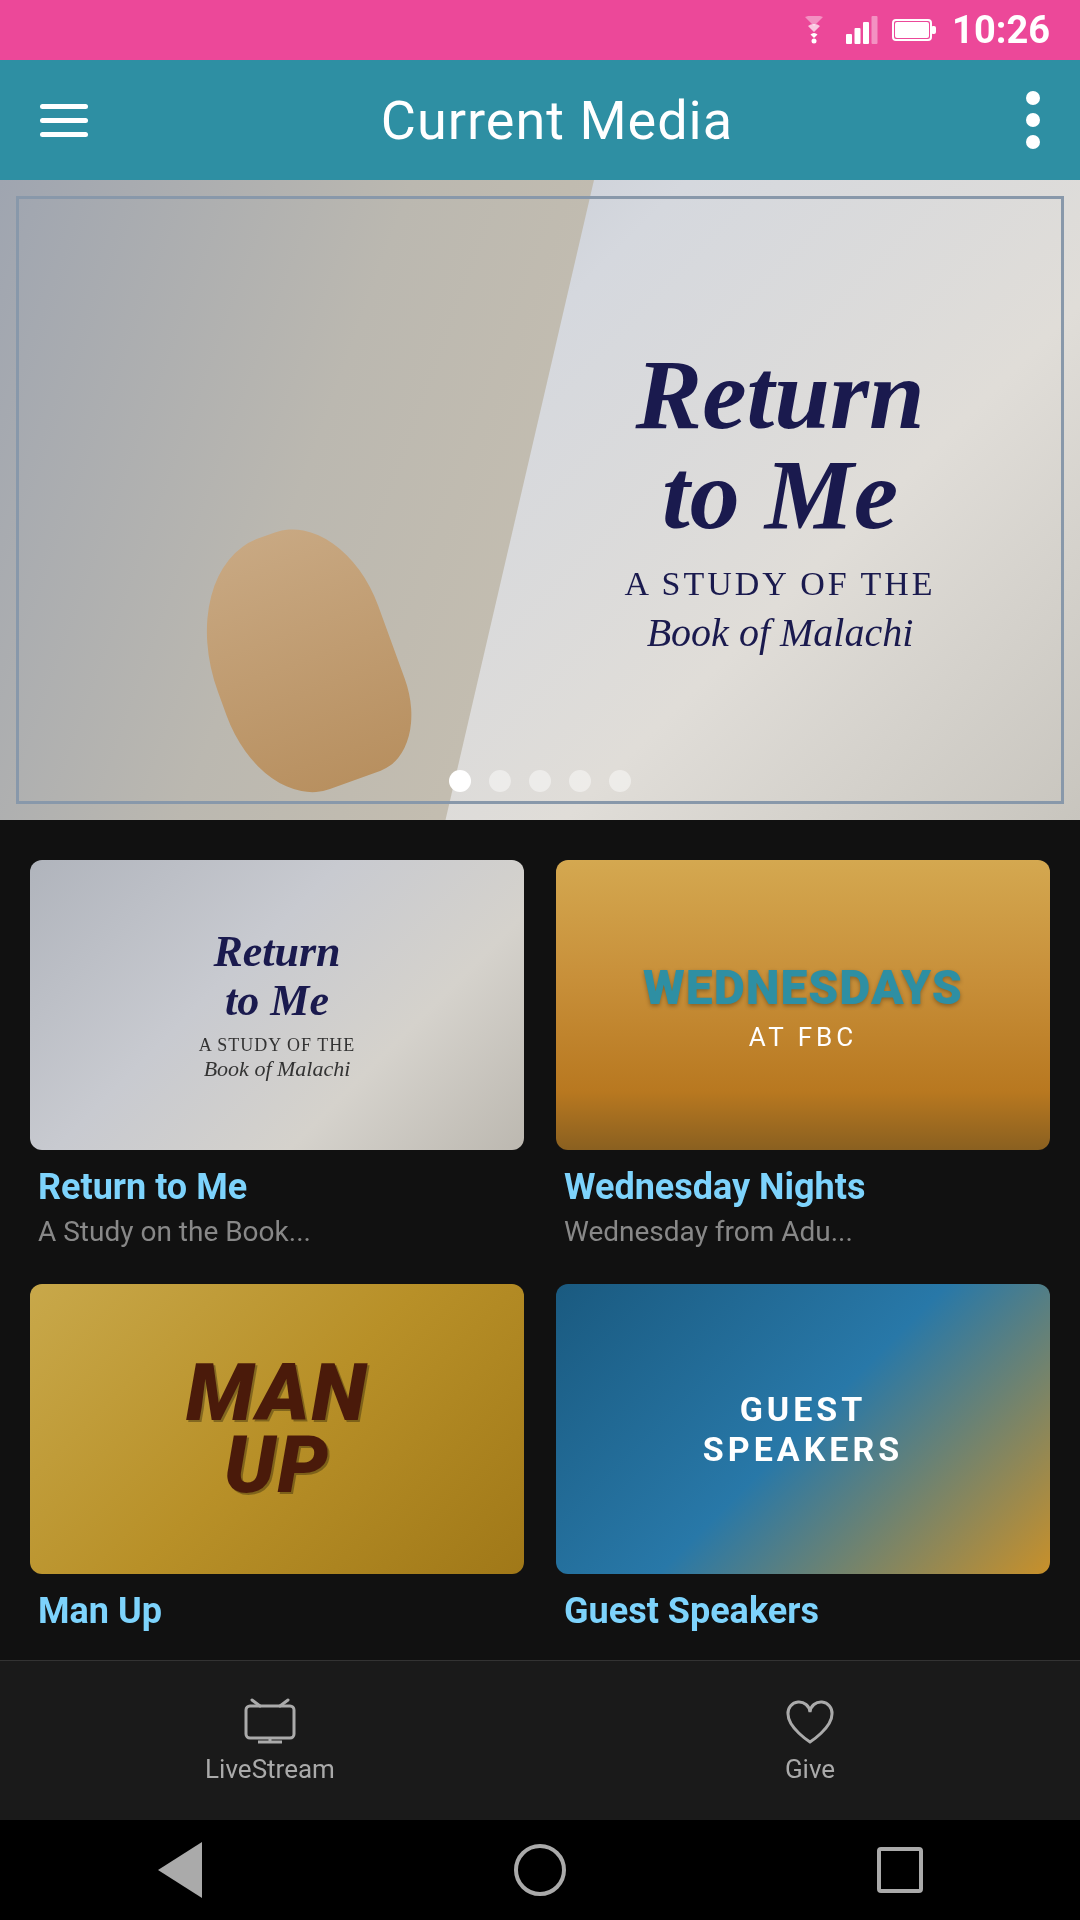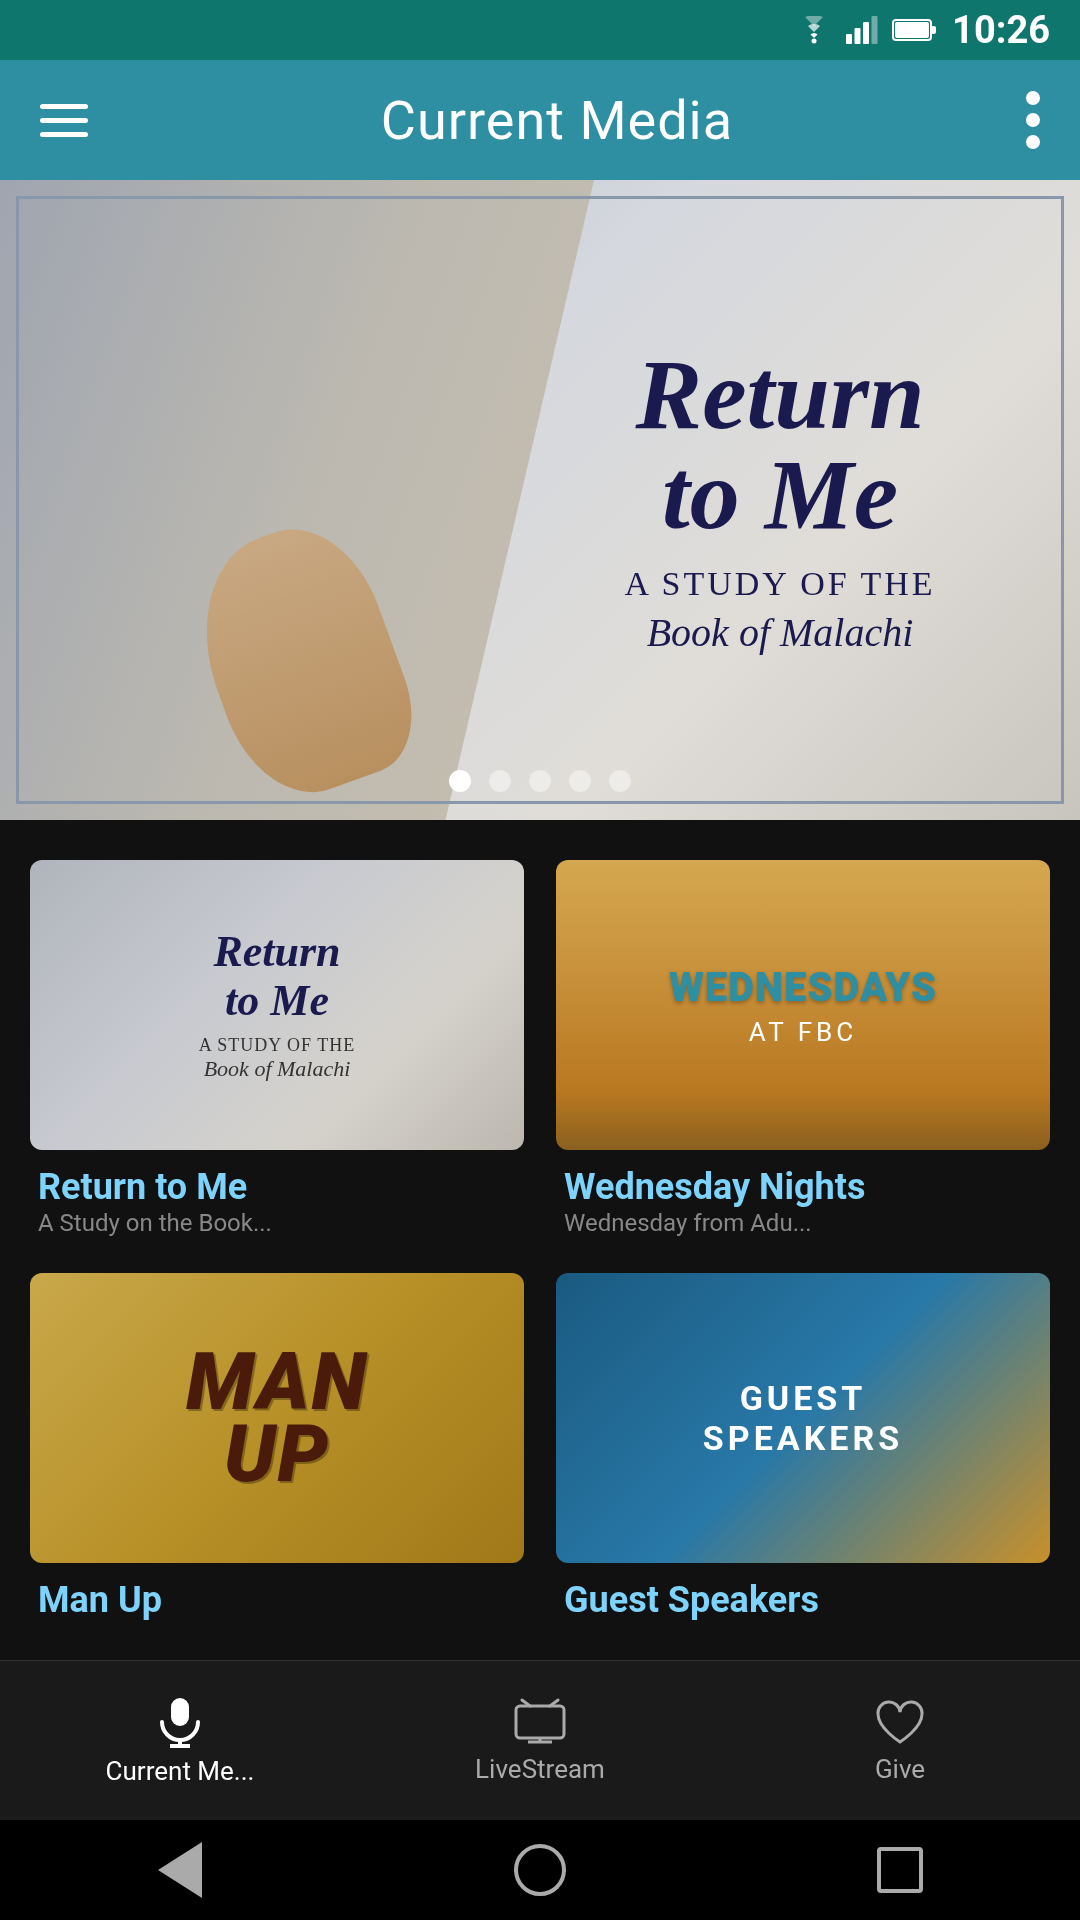--- a/index.html
+++ b/index.html
@@ -7,21 +7,21 @@
     body {
       width: 1080px;
       min-height: 1920px;
       background: #111;
       font-family: 'Roboto', Arial, sans-serif;
       overflow-x: hidden;
     }
 
     
     .status-bar {
-      background: #0f766e;
+      background: #ec4899;
       height: 60px;
       display: flex;
       align-items: center;
       justify-content: flex-end;
       padding: 0 30px;
       gap: 18px;
     }
     .status-icons {
       display: flex;
       align-items: center;
@@ -223,21 +223,21 @@
     
     .thumb-wednesday {
       background: linear-gradient(180deg, #d4a850 0%, #c8903a 40%, #b87820 80%, #8a6020 100%);
       display: flex;
       flex-direction: column;
       align-items: center;
       justify-content: center;
       gap: 6px;
     }
     .thumb-wednesday .wed-title {
-      font-size: 40px;
+      font-size: 48px;
       font-weight: 900;
       color: #2e8fa3;
       text-transform: uppercase;
       letter-spacing: 1px;
       text-shadow: 0 2px 4px rgba(0,0,0,0.3);
     }
     .thumb-wednesday .wed-sub {
       font-size: 26px;
       color: #fff;
       text-transform: uppercase;
@@ -281,21 +281,22 @@
       padding: 16px 8px 4px;
     }
     .card-label-title {
       color: #7dd3fc;
       font-size: 36px;
       font-weight: bold;
       line-height: 1.2;
     }
     .card-label-sub {
       color: #888;
-      font-size: 24px;
+      font-size: 28px;
+      margin-top: 6px;
     }
 
     
     .bottom-nav {
       position: fixed;
       bottom: 100px;
       left: 0;
       width: 1080px;
       height: 160px;
       background: #1a1a1a;
@@ -471,29 +472,20 @@
     </div>
     <div class="card-label">
       <div class="card-label-title">Guest Speakers</div>
     </div>
   </div>
 
 </div>
 
 <div class="bottom-nav">
 
-  <div class="nav-item active">
-    <svg width="52" height="52" viewBox="0 0 52 52" fill="white">
-      <rect x="17" y="2" width="18" height="28" rx="9" fill="white"></rect>
-      <path d="M8 26a18 18 0 0 0 36 0" stroke="white" stroke-width="4" fill="none" stroke-linecap="round"></path>
-      <line x1="26" y1="44" x2="26" y2="50" stroke="white" stroke-width="4"></line>
-      <line x1="16" y1="50" x2="36" y2="50" stroke="white" stroke-width="4"></line>
-    </svg>
-    <span class="nav-label">Current Me...</span>
-  </div>
 
   <div class="nav-item">
     <svg width="52" height="48" viewBox="0 0 52 48" fill="#aaa">
       <rect x="2" y="8" width="48" height="32" rx="4" stroke="#aaa" stroke-width="3" fill="none"></rect>
       <line x1="14" y1="44" x2="38" y2="44" stroke="#aaa" stroke-width="3"></line>
       <line x1="26" y1="40" x2="26" y2="44" stroke="#aaa" stroke-width="3"></line>
 
       <line x1="16" y1="8" x2="8" y2="2" stroke="#aaa" stroke-width="3" stroke-linecap="round"></line>
       <line x1="36" y1="8" x2="44" y2="2" stroke="#aaa" stroke-width="3" stroke-linecap="round"></line>
     </svg>

